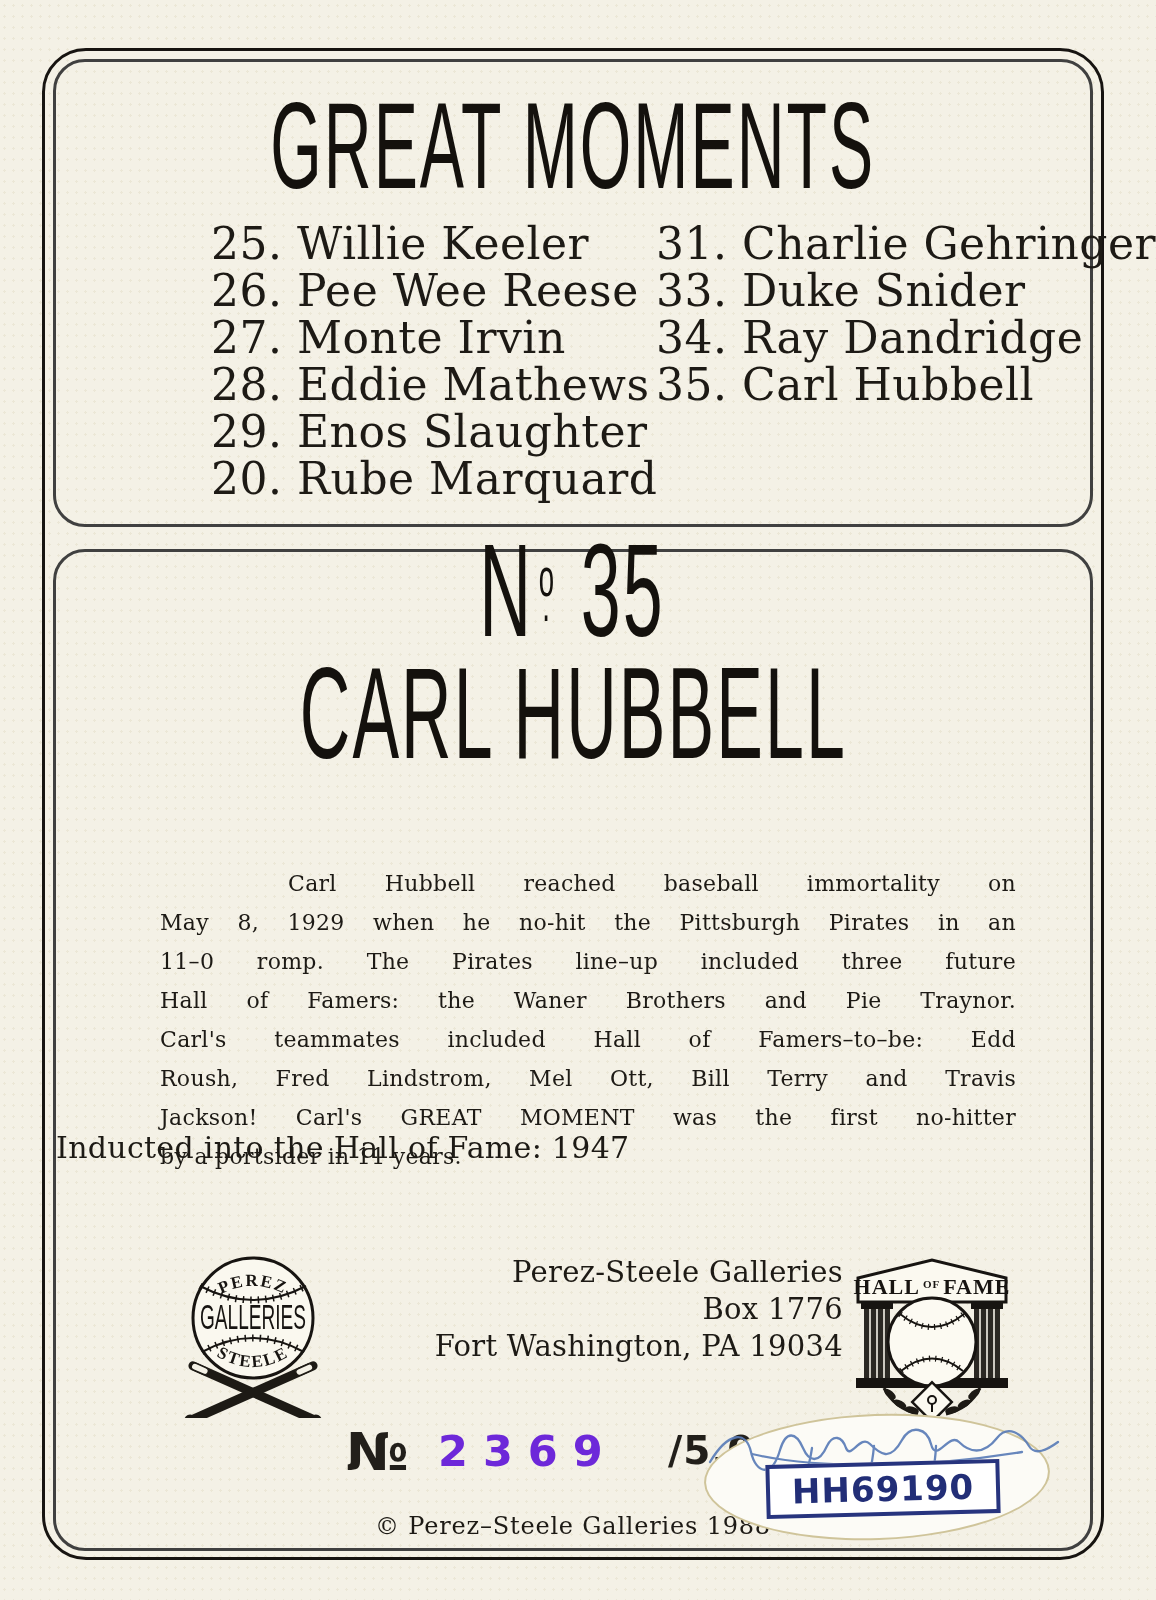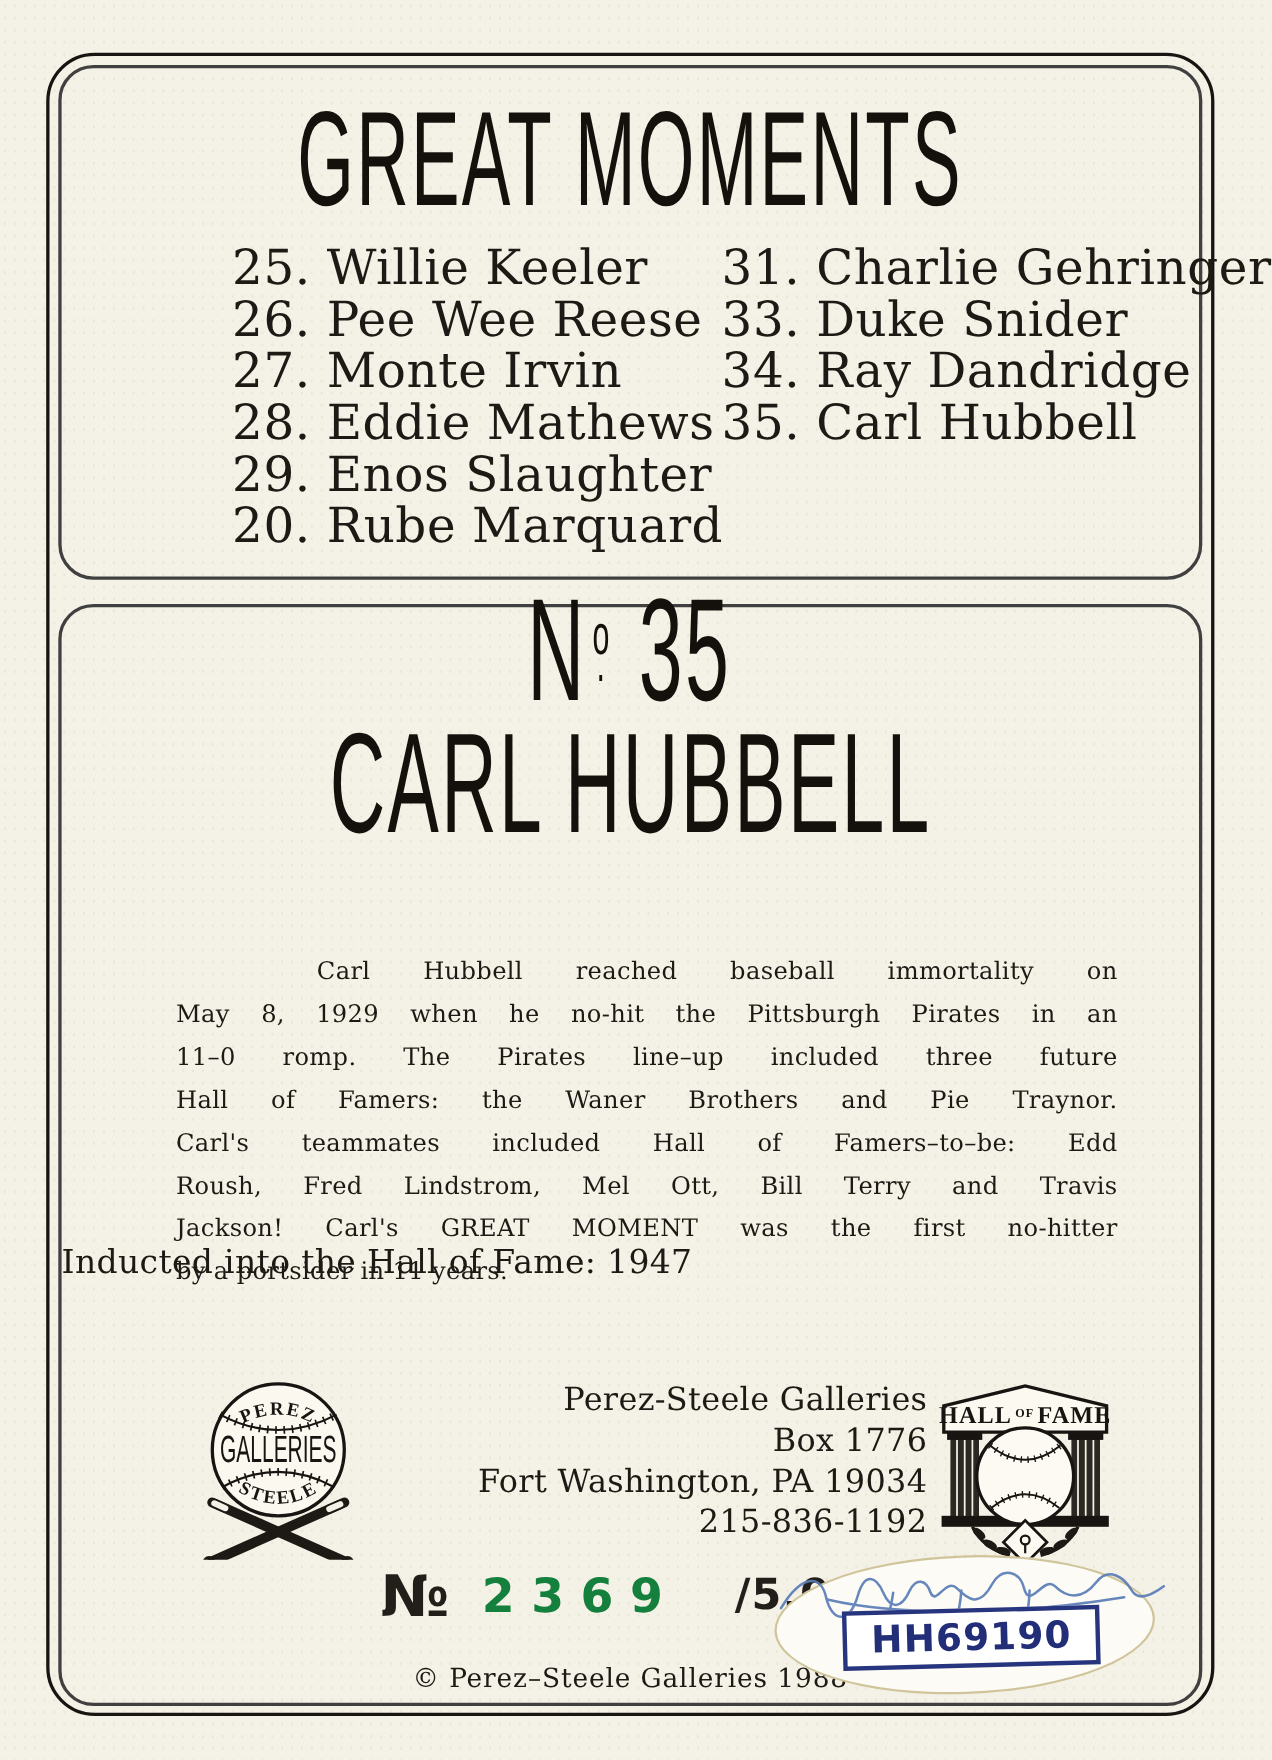--- a/index.html
+++ b/index.html
@@ -57,21 +57,21 @@
   .bio-line.indent { padding-left:128px; }
   .inducted { position:absolute; left:0; top:578px; width:100%; text-align:left; font-size:30px; letter-spacing:0.3px; }
 
   .footer-row { position:absolute; left:0; top:688px; width:100%; height:180px; }
   .ps-logo  { position:absolute; left:104px; top:0; width:186px; height:178px; }
   .hof-logo { position:absolute; left:788px; top:4px; width:176px; height:172px; }
   .address { position:absolute; left:247px; top:14px; width:540px; text-align:right; font-size:29px; line-height:37px; letter-spacing:0.3px; }
 
   .serial-row { position:absolute; left:0; top:868px; width:100%; height:90px; }
   .serial-no { position:absolute; left:290px; top:2px; font-family:"DejaVu Sans", sans-serif; font-weight:bold; font-size:52px; color:#221f1a; }
-  .serial-number { position:absolute; left:382px; top:6px; font-family:"DejaVu Sans", sans-serif; font-weight:bold; font-size:43px; letter-spacing:15px; color:#15803d; }
+  .serial-number { position:absolute; left:382px; top:6px; font-family:"DejaVu Sans", sans-serif; font-weight:bold; font-size:43px; letter-spacing:15px; color:#6d28d9; }
   .serial-limit { position:absolute; left:612px; top:8px; font-family:"DejaVu Sans", sans-serif; font-weight:bold; font-size:39px; letter-spacing:1px; color:#221f1a; }
 
   .auth-cluster { position:absolute; left:636px; top:838px; width:400px; height:170px; }
   .auth-oval {
     position:absolute; left:12px; top:24px; width:342px; height:122px;
     background:#fcfbf6; border:2px solid #cfc49a; border-radius:50%;
     transform:rotate(-2deg); z-index:1;
   }
   .signature-svg { position:absolute; left:0; top:0; width:380px; height:130px; z-index:2; }
   .auth-code-box {
@@ -173,21 +173,20 @@
           <rect x="140" y="149" width="18" height="7" rx="3.5" fill="#f4f1e6" stroke="#1d1a15" stroke-width="1.5"></rect>
           <circle cx="24" cy="152.5" r="6" fill="#1d1a15"></circle>
         </g>
       </g>
     </svg>
 
     <div class="address">
       <div>Perez-Steele Galleries</div>
       <div>Box 1776</div>
       <div>Fort Washington, PA 19034</div>
-      <div>215-836-1192</div>
     </div>
 
     <svg class="hof-logo" viewBox="0 0 176 172">
 
       <polygon points="14,34 88,16 162,34 162,58 14,58" fill="#fbf9f0" stroke="#171411" stroke-width="3"></polygon>
       <text x="88" y="50" text-anchor="middle" font-family="Liberation Serif, serif" font-weight="bold" font-size="22" letter-spacing="1">
         <tspan>HALL</tspan><tspan dx="3" dy="-6" font-size="11">OF</tspan><tspan dx="3" dy="6">FAME</tspan>
       </text>
 
       <g>

